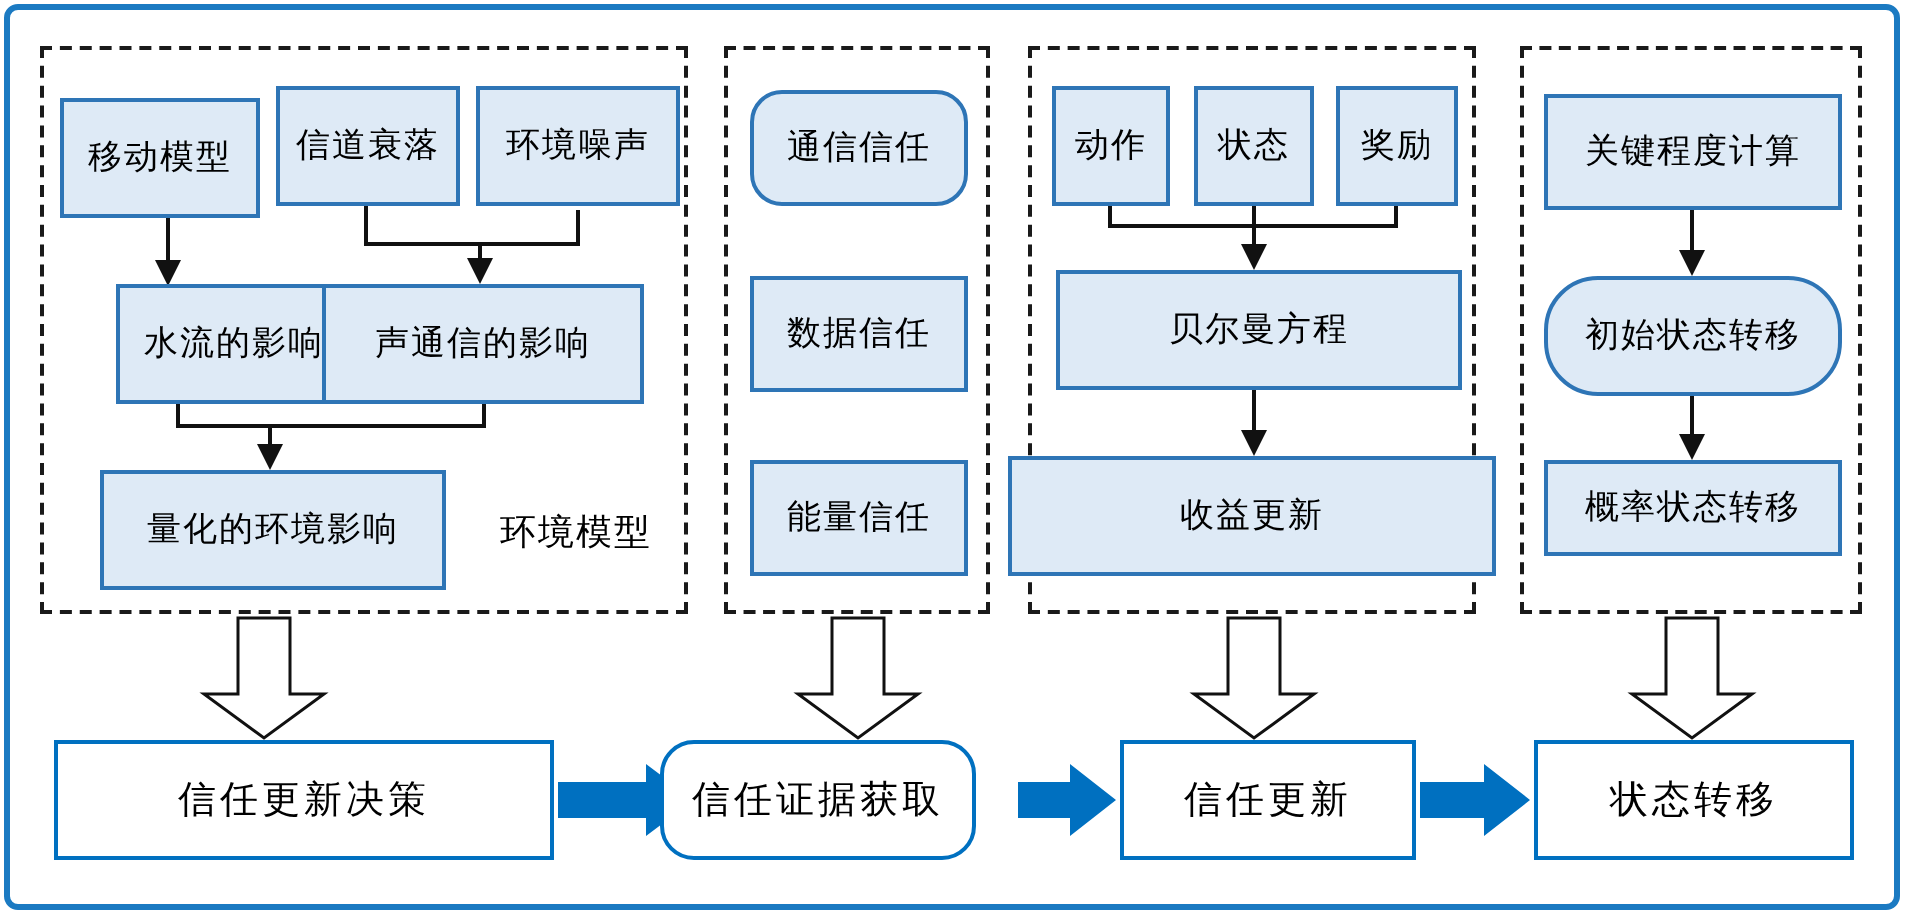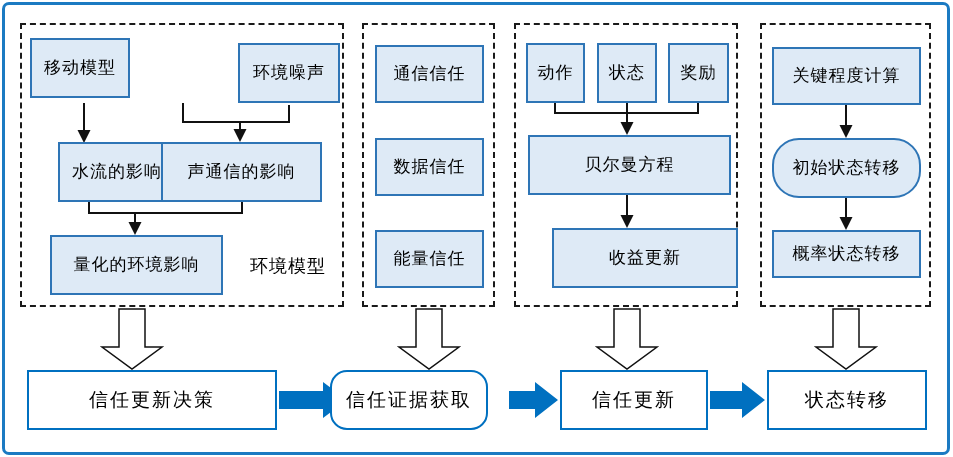--- a/index.html
+++ b/index.html
@@ -104,36 +104,37 @@
       <path d="M614,309 L614,347 L597,347 L627,369 L657,347 L640,347 L640,309 Z"></path>
       <path d="M833,309 L833,347 L816,347 L846,369 L876,347 L859,347 L859,309 Z"></path>
     </g>
     <g fill="#0070c0" stroke="none">
       <path d="M279,391 L323,391 L323,382 L347,400 L323,418 L323,409 L279,409 Z"></path>
       <path d="M509,391 L535,391 L535,382 L558,400 L535,418 L535,409 L509,409 Z"></path>
       <path d="M710,391 L742,391 L742,382 L765,400 L742,418 L742,409 L710,409 Z"></path>
     </g>
   </svg>
 
-  <div class="box" style="left:30px; top:38px; width:100px; height:60px;">移动模型</div>
+  <div class="box" style="left:30px; top:49px; width:100px; height:60px;">移动模型</div>
+  <div class="box" style="left:138px; top:43px; width:92px; height:60px;">信道衰落</div>
   <div class="box" style="left:238px; top:43px; width:102px; height:60px;">环境噪声</div>
   <div class="box" style="left:30px; top:142px; width:118px; height:60px;margin-left:28px;">水流的影响</div>
   <div class="box" style="left:161px; top:142px; width:161px; height:60px;">声通信的影响</div>
   <div class="box" style="left:50px; top:235px; width:173px; height:60px;">量化的环境影响</div>
   <div class="plabel" style="left:238px; top:254px; width:100px; text-align:center;">环境模型</div>
 
-  <div class="box" style="left:375px; top:45px; width:109px; height:58px;">通信信任</div>
+  <div class="box" style="left:375px; top:45px; width:109px; height:58px;border-radius:16px;">通信信任</div>
   <div class="box" style="left:375px; top:138px; width:109px; height:58px;">数据信任</div>
   <div class="box" style="left:375px; top:230px; width:109px; height:58px;">能量信任</div>
 
   <div class="box" style="left:526px; top:43px; width:59px; height:60px;">动作</div>
   <div class="box" style="left:597px; top:43px; width:60px; height:60px;">状态</div>
   <div class="box" style="left:668px; top:43px; width:61px; height:60px;">奖励</div>
   <div class="box" style="left:528px; top:135px; width:203px; height:60px;">贝尔曼方程</div>
-  <div class="box" style="left:552px; top:228px; width:186px; height:60px;">收益更新</div>
+  <div class="box" style="left:504px; top:228px; width:244px; height:60px;">收益更新</div>
 
   <div class="box" style="left:772px; top:47px; width:149px; height:58px;">关键程度计算</div>
   <div class="box" style="left:772px; top:138px; width:149px; height:60px;border-radius:27px;">初始状态转移</div>
   <div class="box" style="left:772px; top:230px; width:149px; height:48px;">概率状态转移</div>
 
   <div class="flowbox" style="left:27px; top:370px; width:250px; height:60px;">信任更新决策</div>
   <div class="flowbox" style="left:330px; top:370px; width:158px; height:60px;border-radius:17px;">信任证据获取</div>
   <div class="flowbox" style="left:560px; top:370px; width:148px; height:60px;">信任更新</div>
   <div class="flowbox" style="left:767px; top:370px; width:160px; height:60px;">状态转移</div>
 

